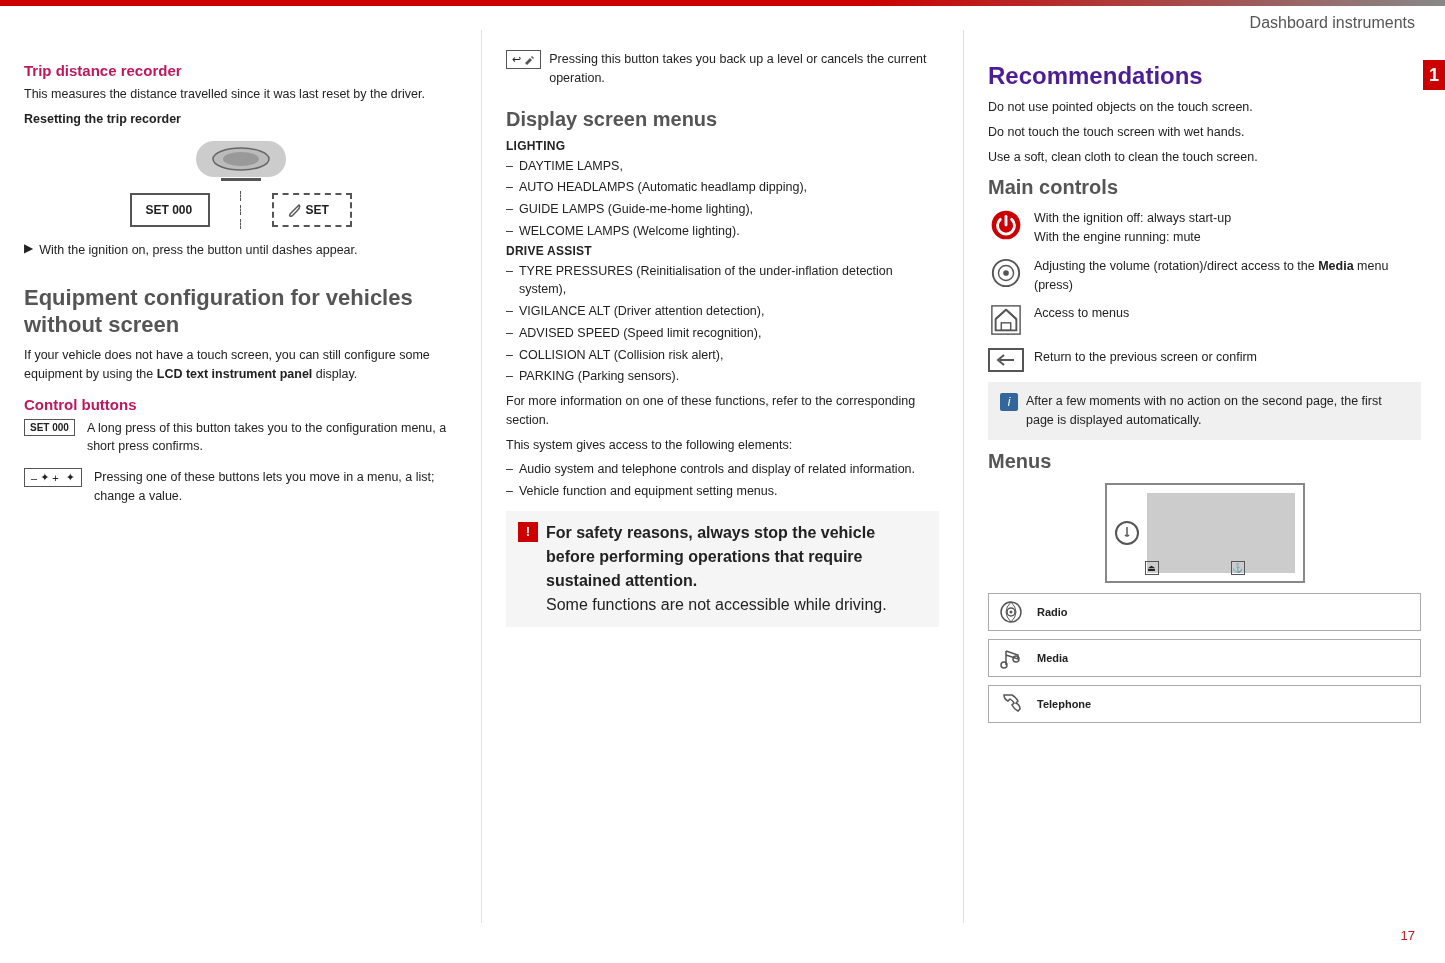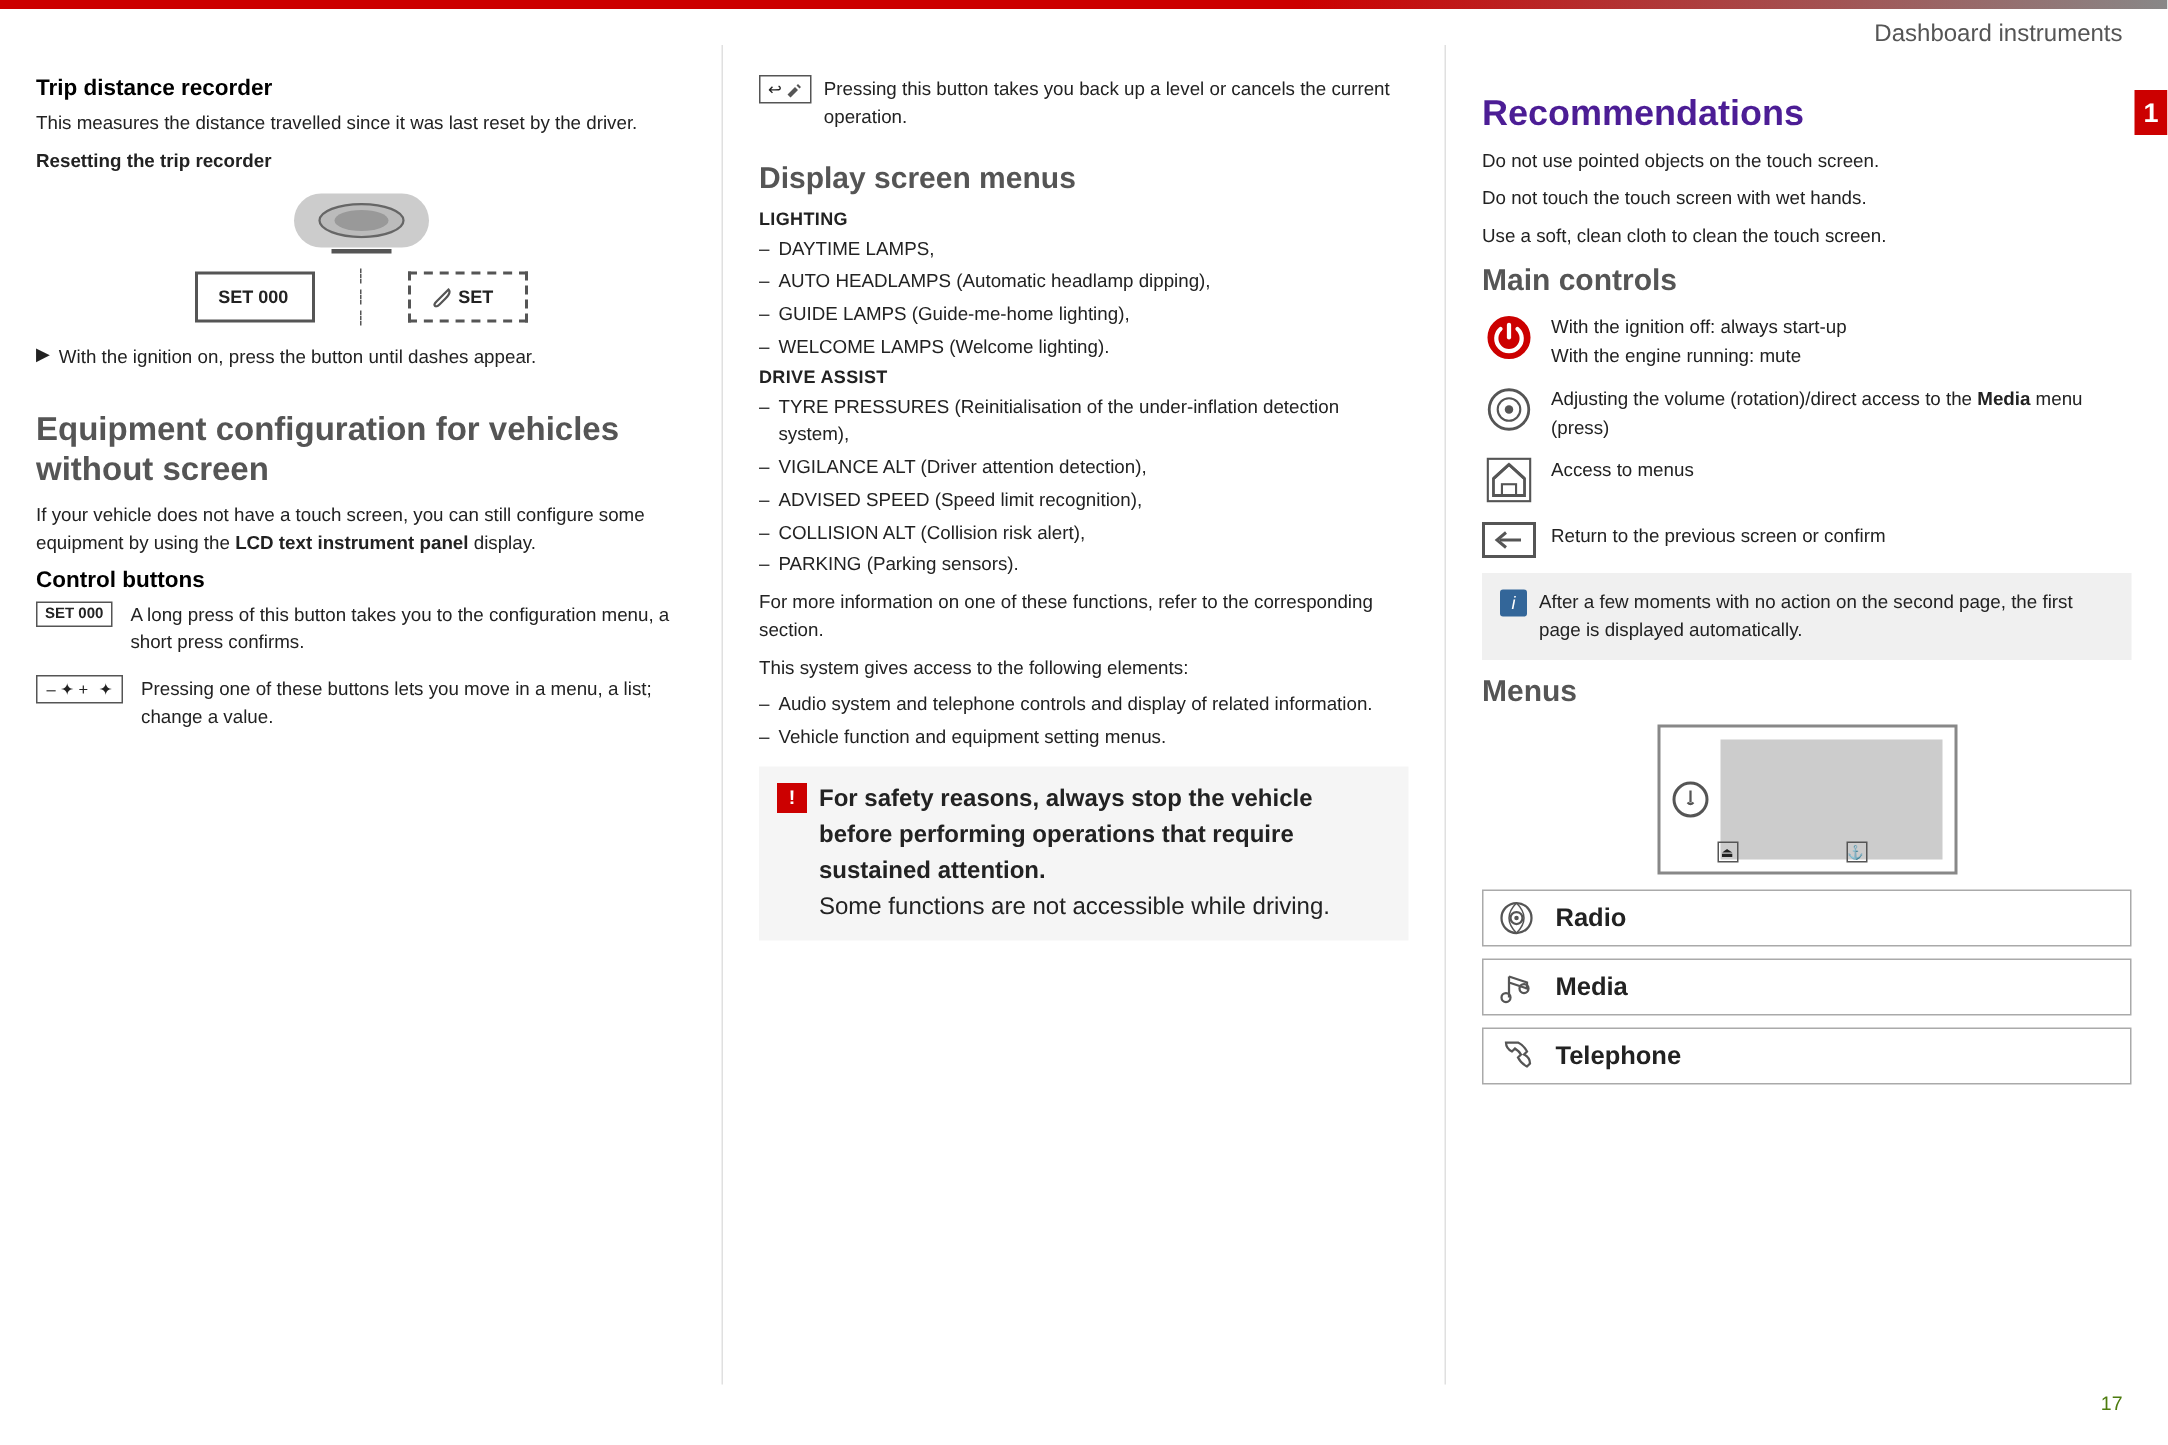--- a/index.html
+++ b/index.html
@@ -31,21 +31,21 @@
       color: #555;
       padding: 8px 0;
     }
 
     
     .page-number {
       position: absolute;
       bottom: 20px;
       right: 30px;
       font-size: 13px;
-      color: #4d7c0f;
+      color: #b91c1c;
     }
 
     
     .chapter-tab {
       position: absolute;
       top: 60px;
       right: 0;
       width: 22px;
       background: #cc0000;
       color: #fff;
@@ -71,23 +71,23 @@
     .col {
       flex: 1;
       padding: 20px 24px;
       border-right: 1px solid #e0e0e0;
     }
     .col:last-child { border-right: none; }
 
     .subsection-heading {
       font-size: 15px;
       font-weight: bold;
-      color: #000000;
+      color: #be185d;
       margin-bottom: 6px;
-      margin-top: 0;
+      margin-top: 12px;
     }
 
     .sub-label {
       font-size: 12px;
       font-weight: bold;
       margin-bottom: 4px;
       text-transform: uppercase;
       letter-spacing: 0.02em;
     }
 
@@ -341,21 +341,21 @@
     }
     .menu-item-icon {
       width: 28px;
       height: 28px;
       display: flex;
       align-items: center;
       justify-content: center;
       flex-shrink: 0;
     }
     .menu-item-label {
-      font-size: 17px;
+      font-size: 11px;
       font-weight: bold;
     }
 
     
     strong { font-weight: bold; }
 
     .large-heading {
       font-size: 22px;
       font-weight: bold;
       color: #555;

